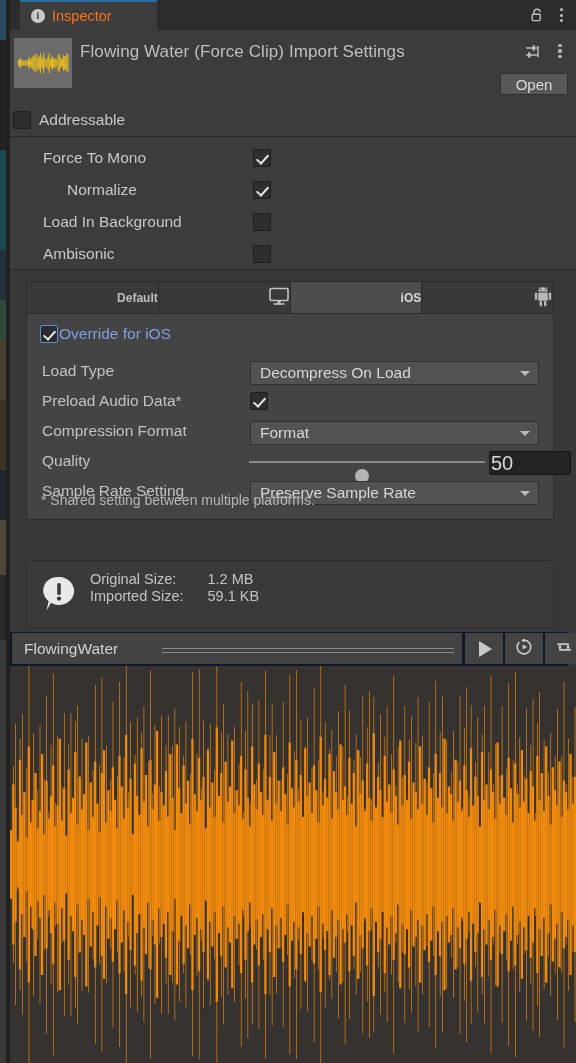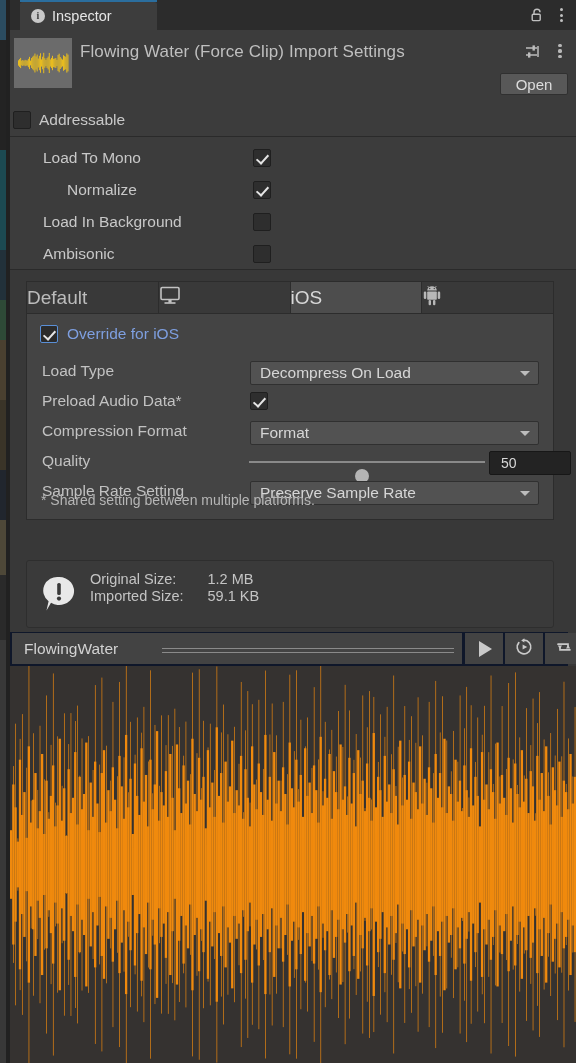--- a/index.html
+++ b/index.html
@@ -49,21 +49,21 @@
   }
   .insp-tab {
     position: absolute; left: 10px; top: 2px;
     width: 137px; height: 28px;
     background: #3d3d3d;
     display: flex; align-items: center; gap: 7px;
     padding-left: 11px;
     box-sizing: border-box;
     border-top-left-radius: 2px; border-top-right-radius: 2px;
   }
-  .insp-tab .lbl { color: #e5e5e5; font-size: 14.5px; }
+  .insp-tab .lbl { color: #f97316; font-size: 14.5px; }
   .info-circle {
     width: 14px; height: 14px; border-radius: 50%;
     background: #c9c9c9; color: #3d3d3d;
     font-size: 10px; font-weight: bold; font-family: "Liberation Serif", serif;
     display: flex; align-items: center; justify-content: center;
     line-height: 1;
   }
   .lock-icon { position: absolute; right: 31px; top: 7px; width: 16px; height: 16px; }
   .tabbar-dots {
     position: absolute; right: 8px; top: 7px;
@@ -148,33 +148,33 @@
     position: absolute; left: 26px; top: 281px; width: 528px; height: 250px;
   }
   .plat-tabs {
     position: absolute; left: 0; top: 0; width: 528px; height: 33px;
     display: flex;
   }
   .ptab {
     flex: 1; height: 33px; box-sizing: border-box;
     background: #393939;
     border: 1px solid #2c2c2c; border-right: none;
-    display: flex; align-items: center; justify-content: flex-start;
-    color: #bcbcbc; font-size: 19px;
+    display: flex; align-items: center; justify-content: flex-end;
+    color: #bcbcbc; font-size: 12px; font-weight: bold;
   }
   .ptab:last-child { border-right: 1px solid #2c2c2c; }
   .ptab.active { background: #4d4d4d; color: #d8d8d8; border-bottom-color: #4d4d4d; }
   .plat-body {
     position: absolute; left: 0; top: 32px; width: 528px; height: 207px;
     background: #444444;
     border: 1px solid #2c2c2c; box-sizing: border-box;
   }
   .override-row {
     position: absolute; left: 13px; top: 11px;
-    display: flex; align-items: flex-start; gap: 9px;
+    display: flex; align-items: flex-start; gap: 1px;
   }
   .override-row .lbl { color: #7e9fe0; font-size: 15.5px; }
 
   .srow { position: absolute; left: 0; right: 0; height: 30px; }
   .srow .slabel {
     position: absolute; left: 15px; top: 5px;
     font-size: 15.5px; color: #c2c2c2; white-space: nowrap;
   }
   .dropdown {
     position: absolute; left: 223px; width: 289px; height: 24px;
@@ -195,22 +195,22 @@
     background: #8a8a8a;
   }
   .slider-knob {
     position: absolute; top: 8px; width: 14px; height: 14px;
     border-radius: 50%; background: #b4b4b4;
   }
   .numfield {
     position: absolute; left: 462px; top: 4px; width: 82px; height: 24px;
     background: #232323; border: 1px solid #171717; border-radius: 2px;
     box-sizing: border-box;
-    color: #d8d8d8; font-size: 14px;
-    display: flex; align-items: center; padding-left: 11px;
+    color: #d8d8d8; font-size: 20px;
+    display: flex; align-items: center; padding-left: 1px;
   }
   .shared-note {
     position: absolute; left: 14px; top: 178px;
     font-size: 14px; color: #b6b6b6;
   }
 
   
   .infobox {
     position: absolute; left: 26px; top: 560px; width: 528px; height: 68px;
     background: #3a3a3a; border: 1px solid #2e2e2e; border-radius: 3px;
@@ -364,21 +364,21 @@
   </div>
 
   <div class="addressable-row">
     <span class="cb" id="cb-addressable"></span>
     <span class="lbl">Addressable</span>
   </div>
   <div class="hr" style="top:136px"></div>
 
   <div class="props">
     <div class="prow" style="top:6px">
-      <span class="plabel" style="left:33px">Load To Mono</span>
+      <span class="plabel" style="left:33px">Force To Mono</span>
       <span class="cb checked pcheck"></span>
     </div>
     <div class="prow" style="top:38px">
       <span class="plabel" style="left:57px">Normalize</span>
       <span class="cb checked pcheck"></span>
     </div>
     <div class="prow" style="top:70px">
       <span class="plabel" style="left:33px">Load In Background</span>
       <span class="cb pcheck"></span>
     </div>

